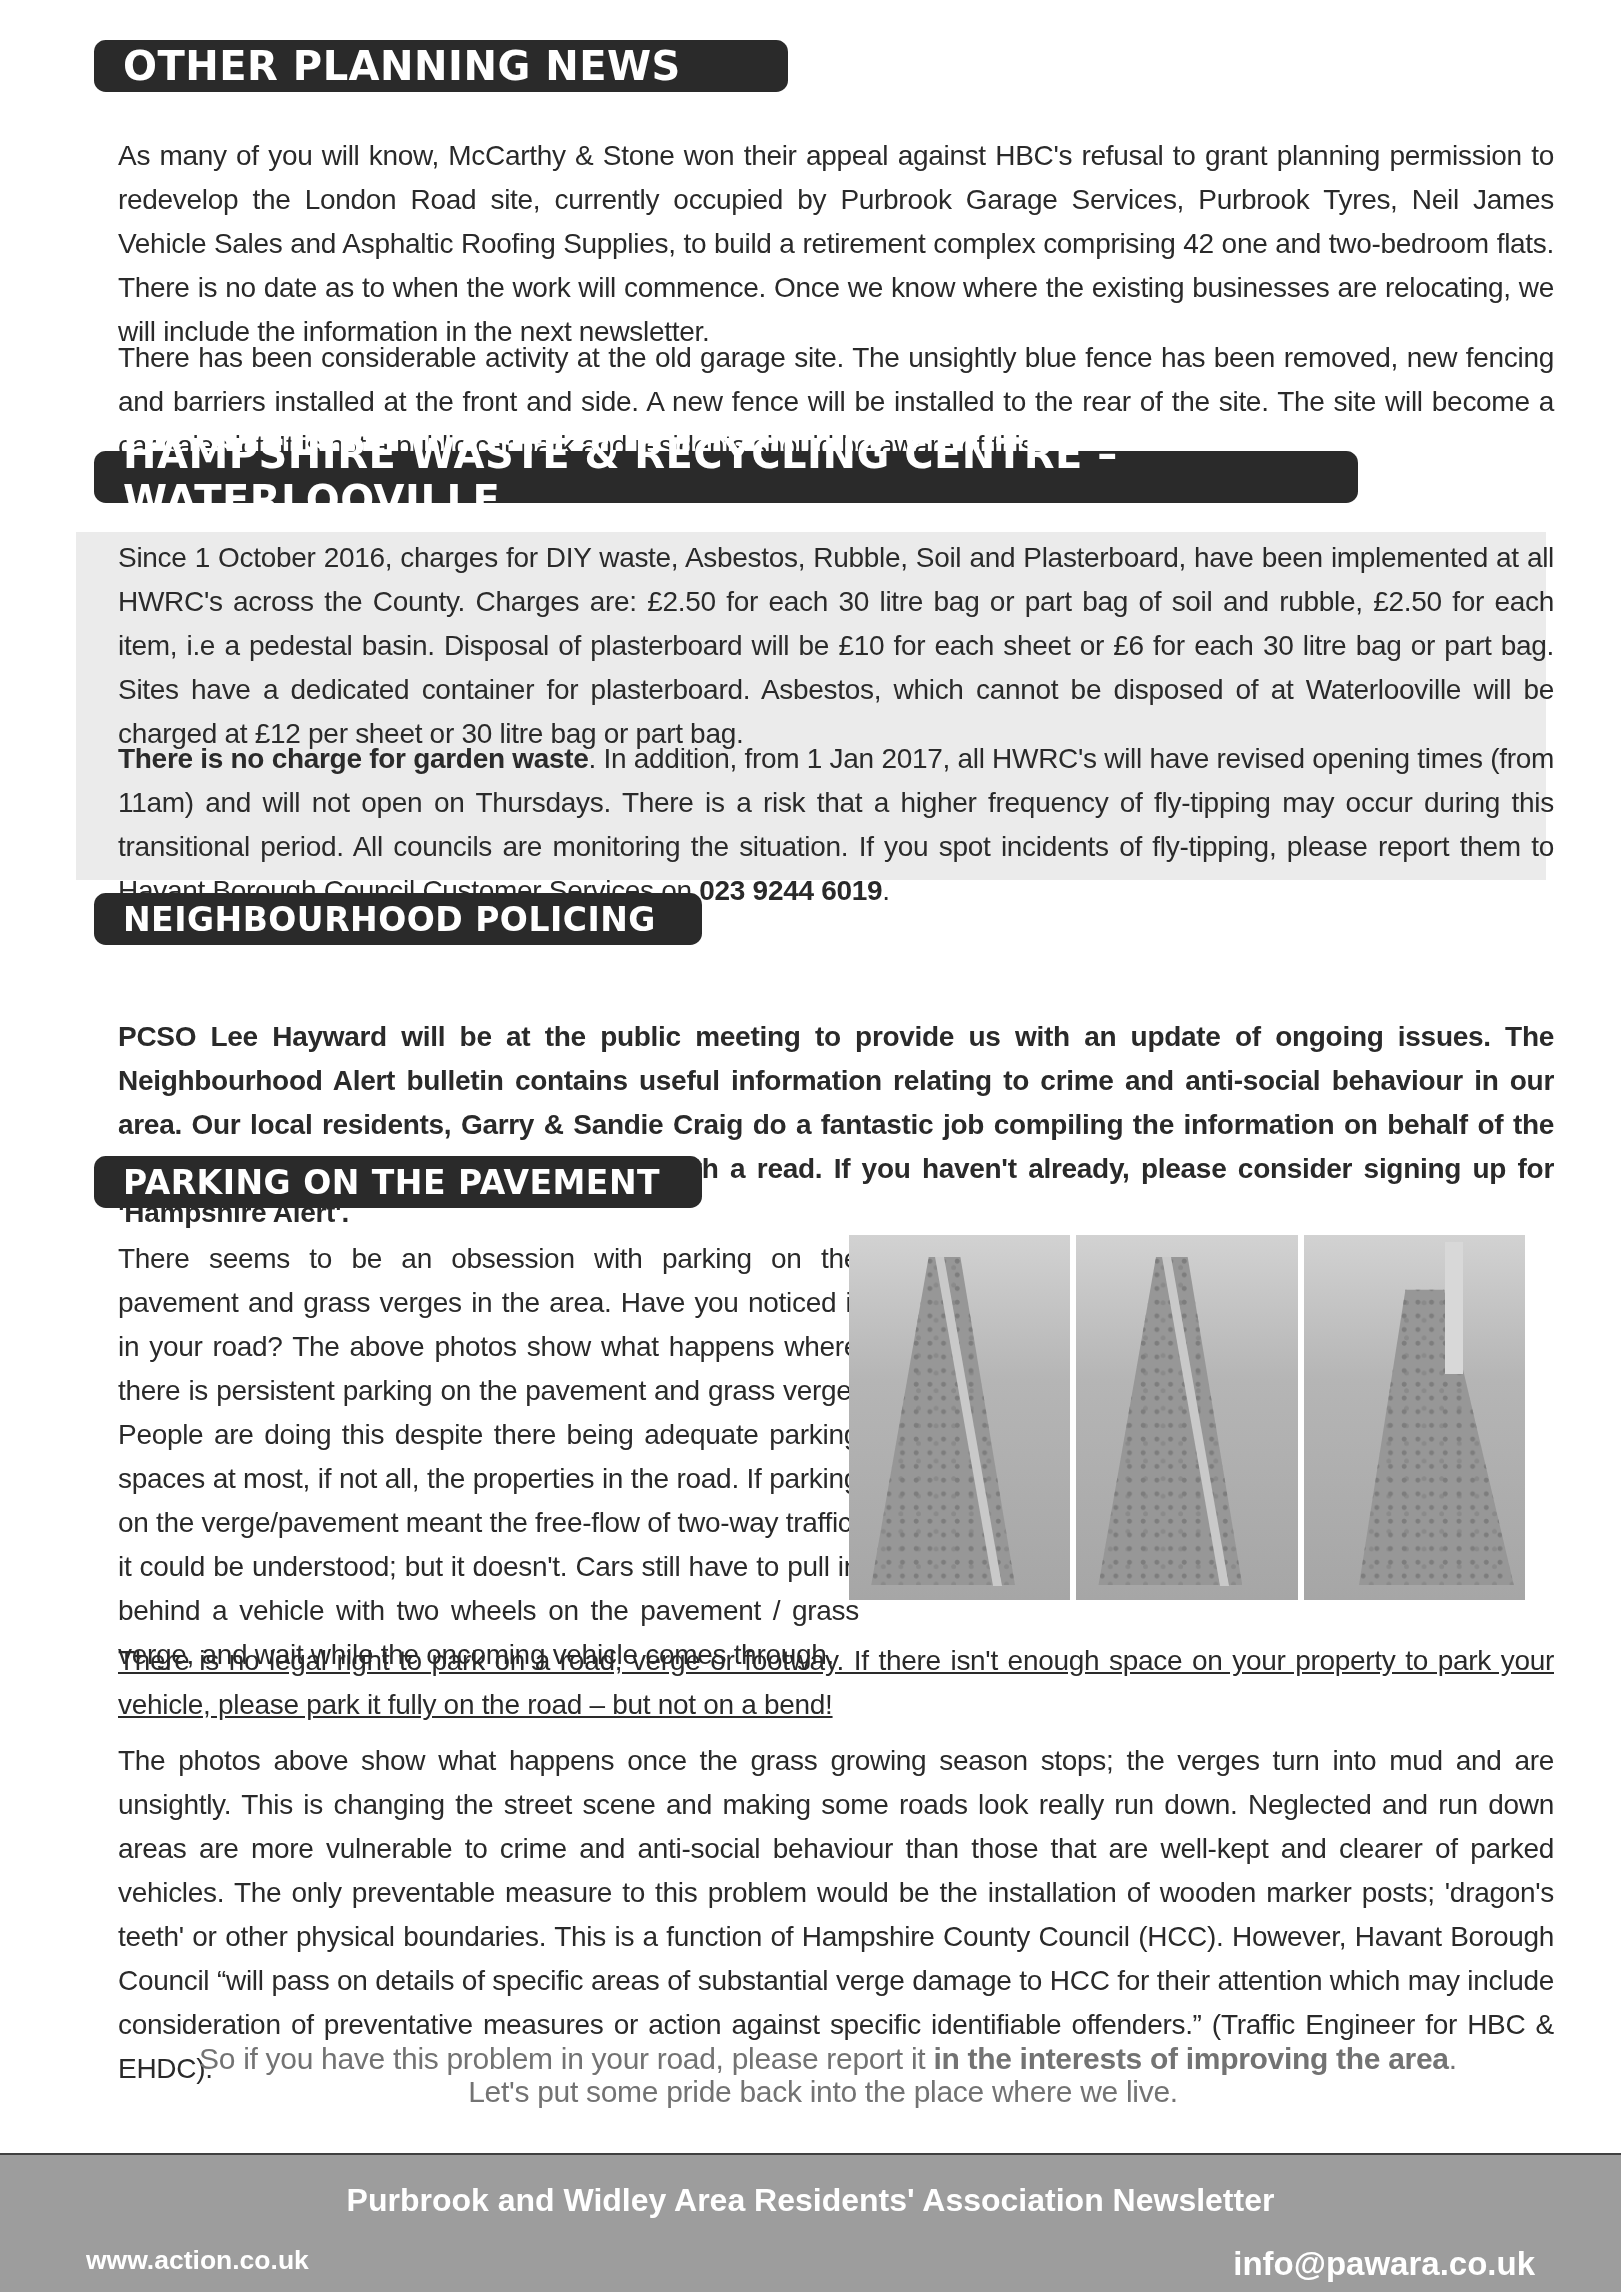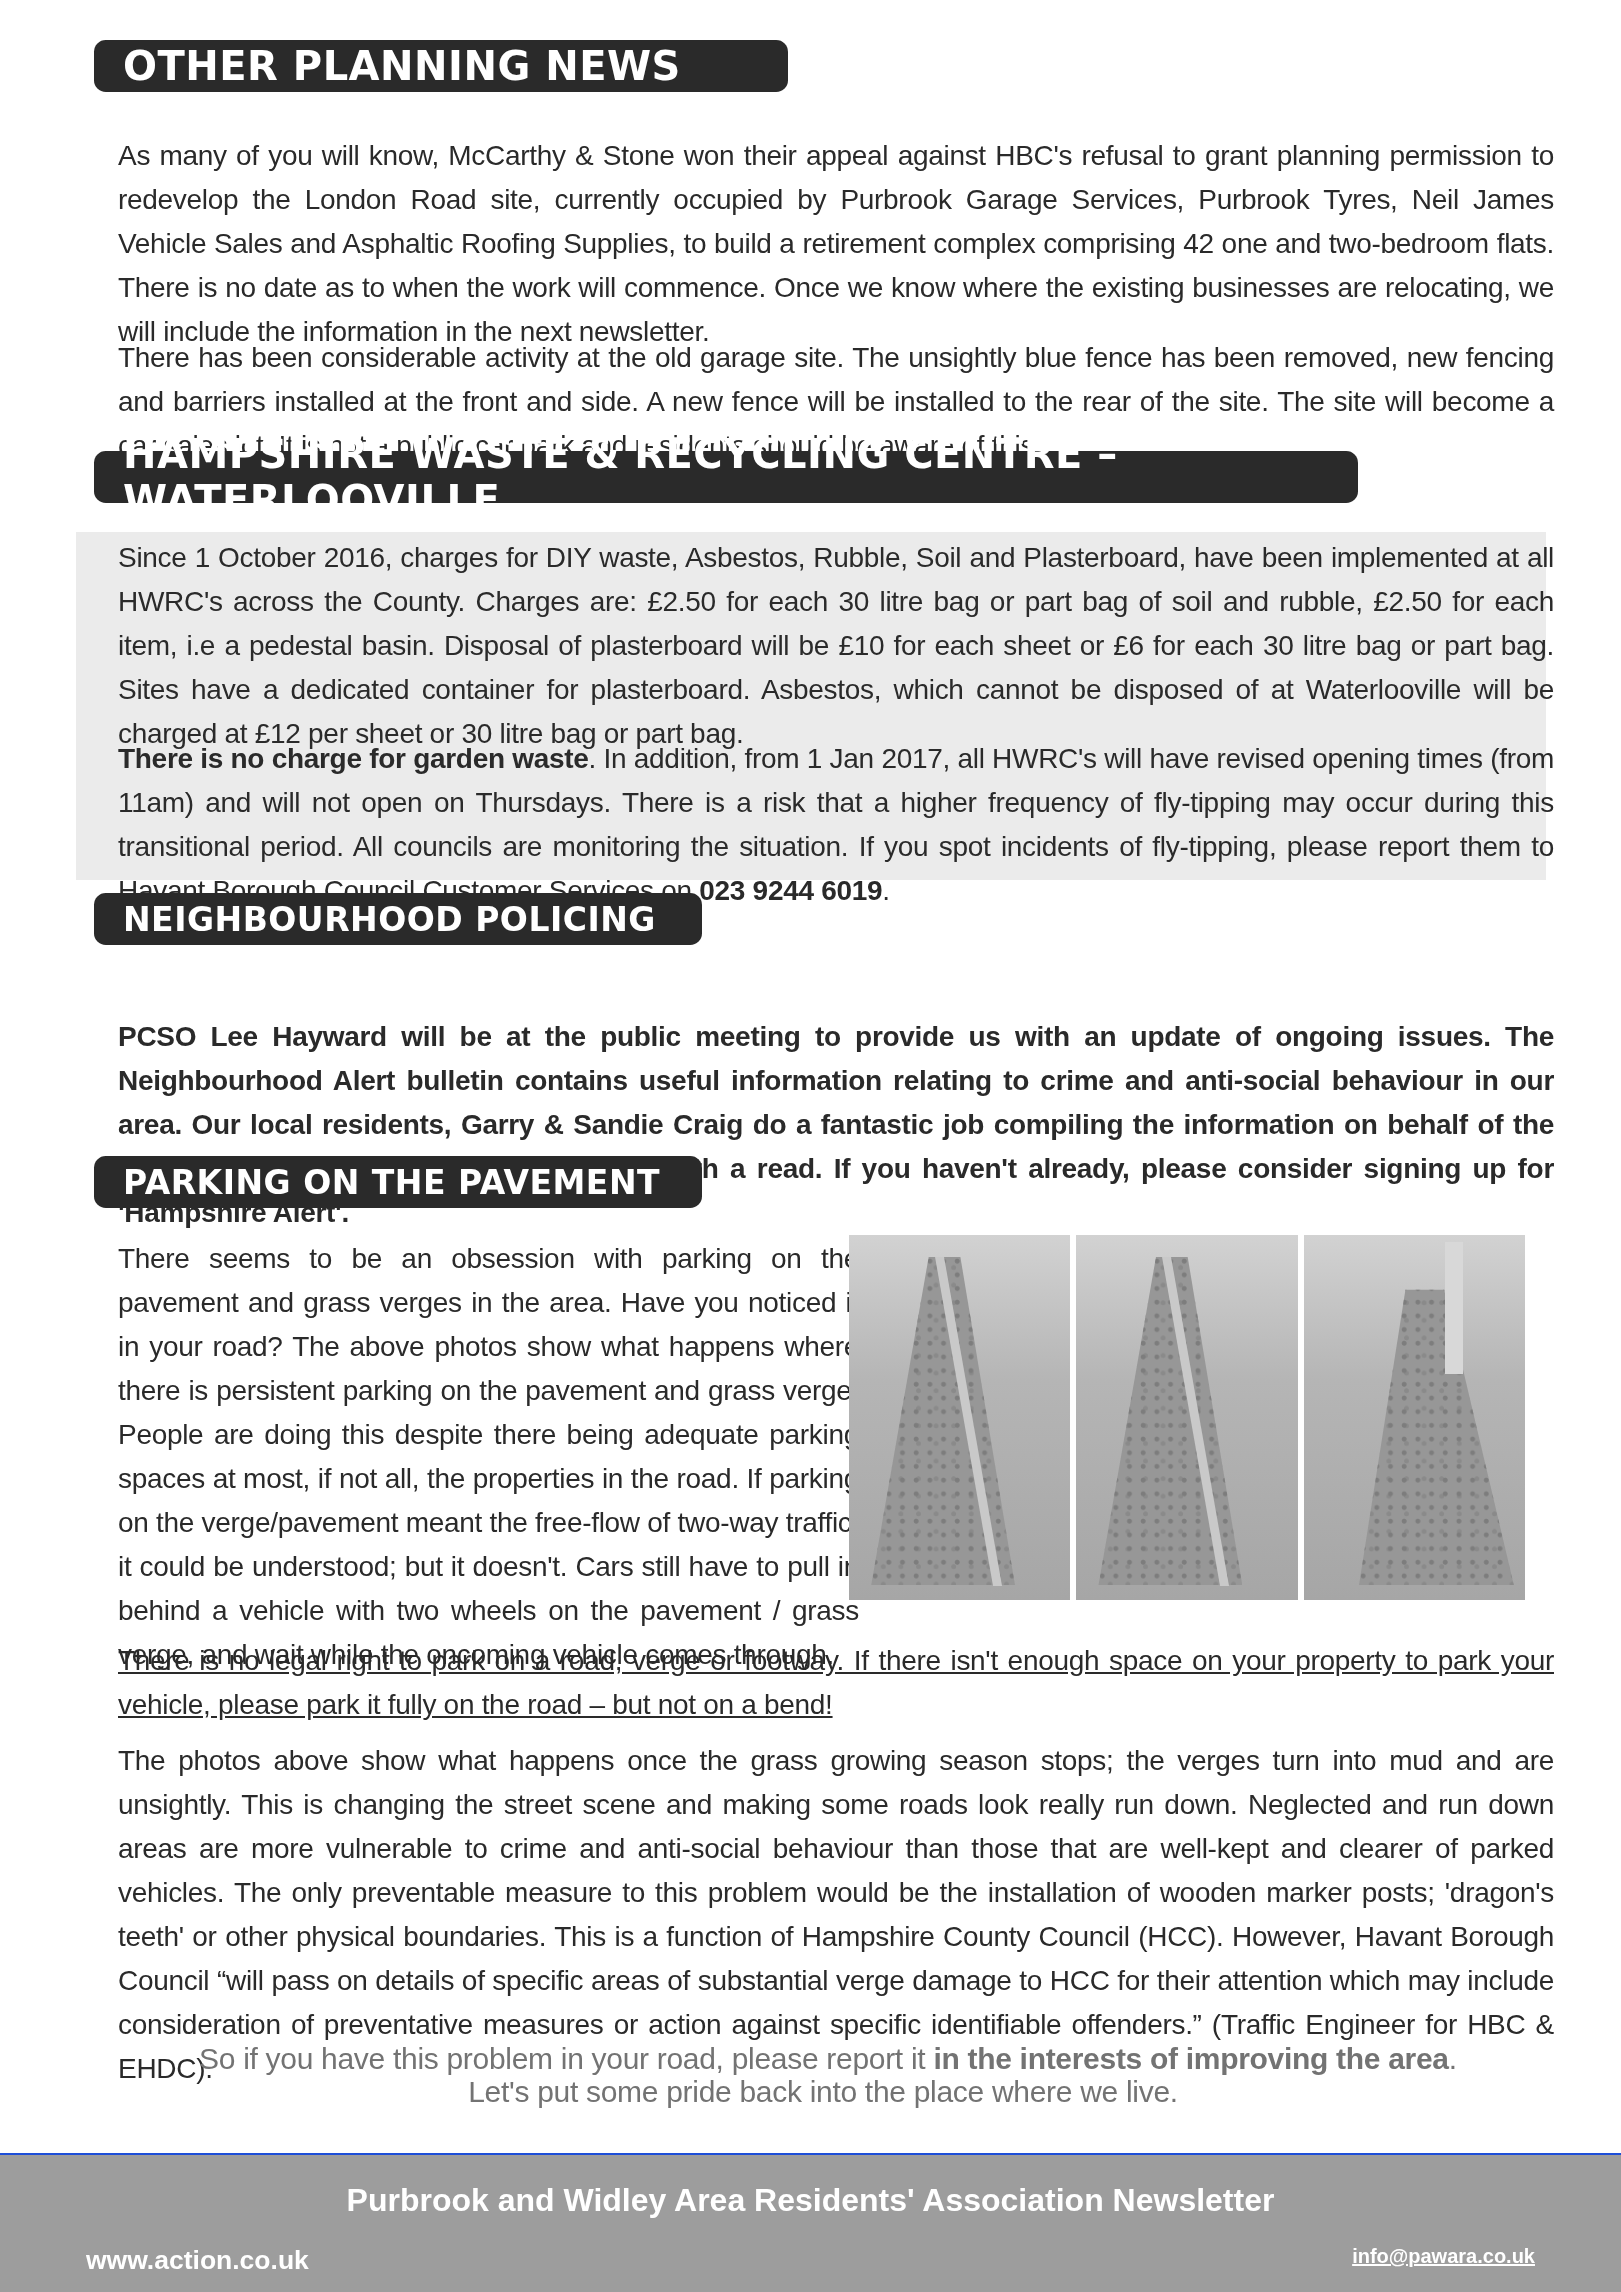--- a/index.html
+++ b/index.html
@@ -122,21 +122,21 @@
     .c1 { top: 2042px; padding-left: 9.8px; }
     .c2 { top: 2075px; }
 
     .footer {
       position: absolute;
       left: 0;
       top: 2153px;
       width: 1621px;
       height: 139px;
       background: #9d9d9d;
-      border-top: 2px solid #1d4ed8;
+      border-top: 2px solid #404040;
       color: #ffffff;
       font-weight: bold;
       padding-left: 40px;
     }
     .footer-title {
       position: absolute;
       top: 27.4px;
       left: 0;
       width: 100%;
       text-align: center;
@@ -145,22 +145,21 @@
     .footer-web {
       position: absolute;
       left: 86px;
       top: 90px;
       font-size: 26.5px;
     }
     .footer-email {
       position: absolute;
       right: 86px;
       top: 90px;
-      font-size: 20px;
-      text-decoration: underline;
+      font-size: 33px;
     }
   </style>
 </head>
 <body>
 
 <div class="heading h1">OTHER PLANNING NEWS</div>
 <p class="para p1">As many of you will know, McCarthy &amp; Stone won their appeal against HBC's refusal to grant planning permission to redevelop the London Road site, currently occupied by Purbrook Garage Services, Purbrook Tyres, Neil James Vehicle Sales and Asphaltic Roofing Supplies, to build a retirement complex comprising 42 one and two-bedroom flats.  There is no date as to when the work will commence.  Once we know where the existing businesses are relocating, we will include the information in the next newsletter.</p>
 <p class="para p2">There has been considerable activity at the old garage site.  The unsightly blue fence has been removed, new fencing and barriers installed at the front and side.  A new fence will be installed to the rear of the site. The site will become a car sales lot.  It is not a public car park and residents should be aware of this.</p>
 
 <div class="heading h2">HAMPSHIRE WASTE &amp; RECYCLING CENTRE – WATERLOOVILLE</div>

